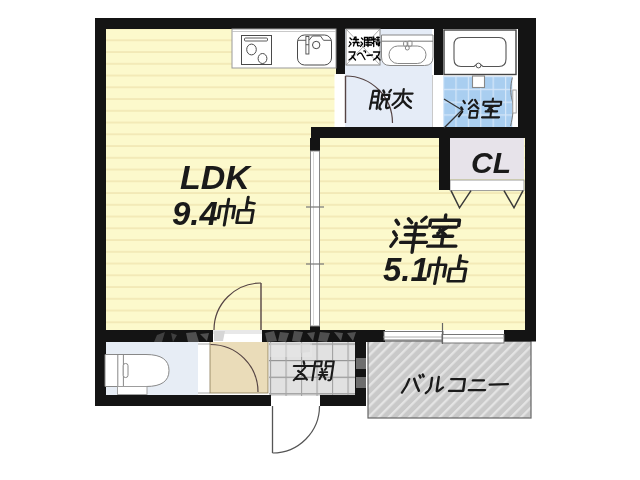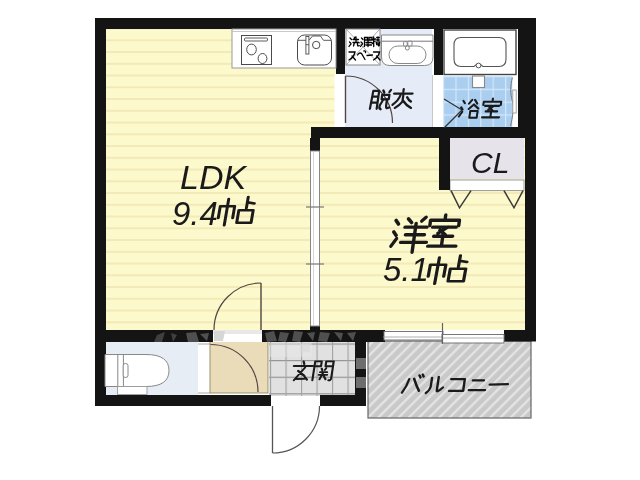--- a/index.html
+++ b/index.html
@@ -1,16 +1,16 @@
 <!DOCTYPE html>
 <html><head>
 <meta charset="utf-8">
 <style>
 html,body{margin:0;padding:0;background:#fff;}
-#plan{position:relative;width:640px;height:480px;background:#c4b5fd;font-family:"Liberation Sans",sans-serif;}
+#plan{position:relative;width:640px;height:480px;background:#c4b5fd;font-family:"Liberation Sans",sans-serif;font-weight:bold;}
 svg{position:absolute;left:0;top:0;}
 </style>
 </head>
 <body>
 
 <div id="plan">
 <svg width="640" height="480" viewBox="0 0 640 480">
 <defs>
 
 <pattern id="tatami" width="20" height="11.75" patternUnits="userSpaceOnUse" x="106" y="29.5">

